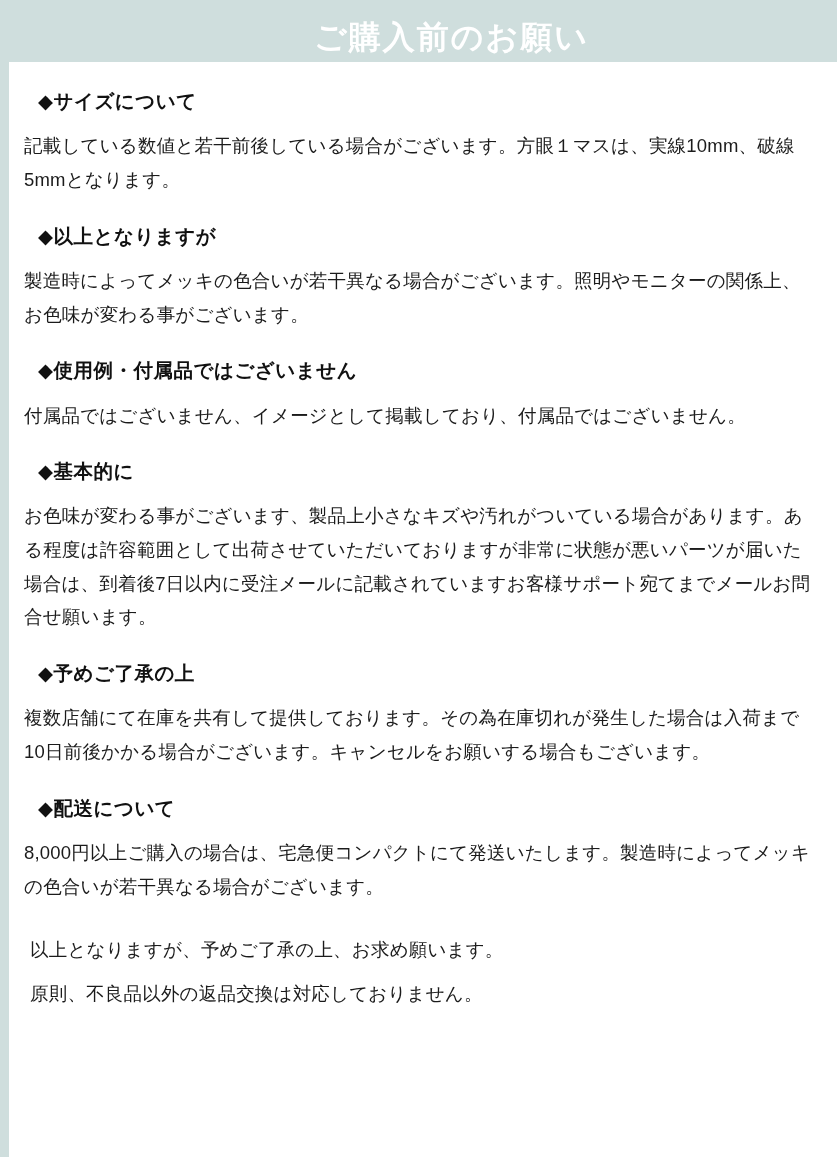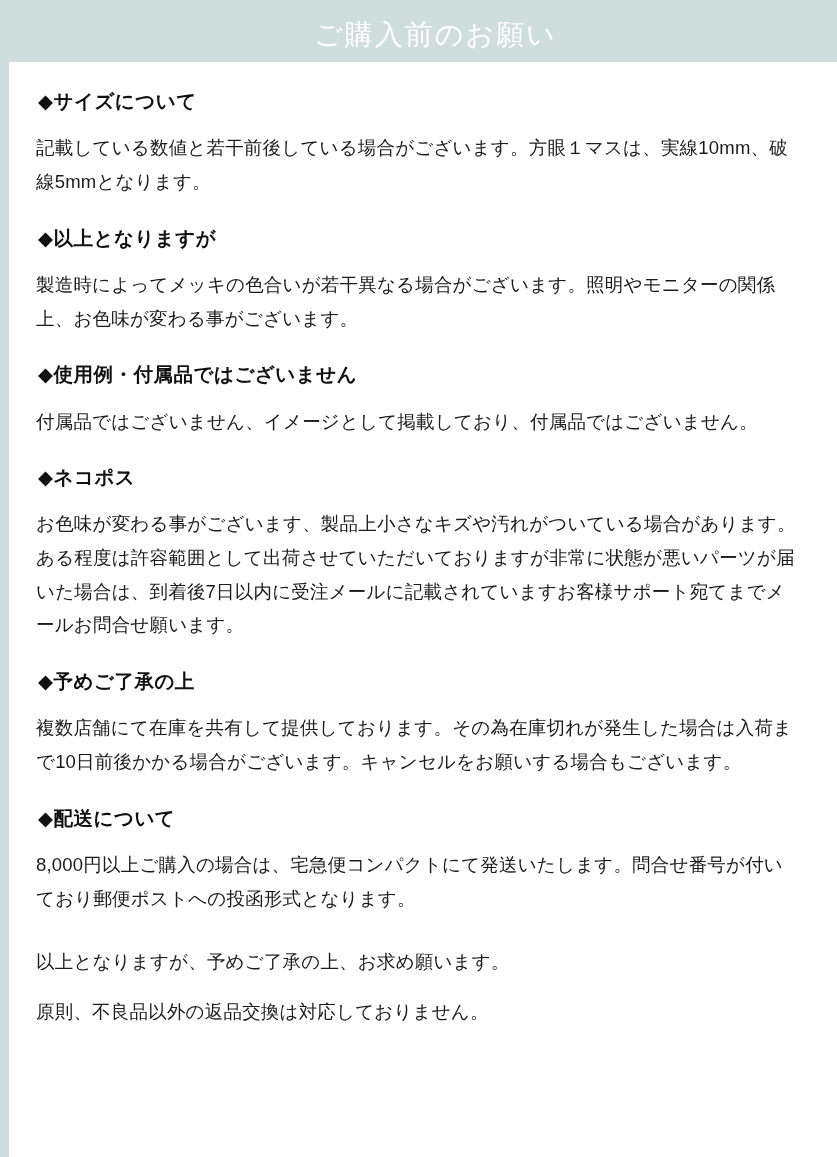--- a/index.html
+++ b/index.html
@@ -32,22 +32,22 @@
   .header-band {
     position: relative;
     margin: 0 0 0 9px;
     height: 62px;
     background: #cfdedd;
   }
   .header-title {
     position: absolute;
     left: 305px;
     top: 16px;
-    font-size: 28px;
-    font-weight: normal;
+    font-size: 32px;
+    font-weight: bold;
     letter-spacing: 2px;
     color: #ffffff;
     white-space: nowrap;
   }
   .content {
     padding: 0 20px 30px 18px;
   }
   .section {
     margin: 0;
   }
@@ -60,34 +60,34 @@
     line-height: 1.4;
   }
   .section-body {
     font-size: 18.5px;
     line-height: 1.82;
     color: #1b1b1b;
     margin: 14px 0 0 2px;
     letter-spacing: 0.2px;
   }
   .section-body p {
-    margin: 16px;
+    margin: 4px;
   }
   .section-body p + p {
     margin-top: 0;
   }
   .closing {
     font-size: 18.5px;
     line-height: 1.82;
     color: #1b1b1b;
     margin: 30px 0 0 2px;
     letter-spacing: 0.2px;
   }
   .closing p {
-    margin: 16px;
+    margin: 10px;
   }
 </style>
 </head>
 <body>
 
 <div class="page">
 
   <div class="left-rail"></div>
 
   <div class="header-band">
@@ -111,37 +111,37 @@
     </div>
 
     <div class="section">
       <div class="section-heading">◆使用例・付属品ではございません</div>
       <div class="section-body">
         <p>付属品ではございません、イメージとして掲載しており、付属品ではございません。</p>
       </div>
     </div>
 
     <div class="section">
-      <div class="section-heading">◆ネコポス</div>
+      <div class="section-heading">◆基本的に</div>
       <div class="section-body">
         <p>お色味が変わる事がございます、製品上小さなキズや汚れがついている場合があります。ある程度は許容範囲として出荷させていただいておりますが非常に状態が悪いパーツが届いた場合は、到着後7日以内に受注メールに記載されていますお客様サポート宛てまでメールお問合せ願います。</p>
       </div>
     </div>
 
     <div class="section">
       <div class="section-heading">◆予めご了承の上</div>
       <div class="section-body">
         <p>複数店舗にて在庫を共有して提供しております。その為在庫切れが発生した場合は入荷まで10日前後かかる場合がございます。キャンセルをお願いする場合もございます。</p>
       </div>
     </div>
 
     <div class="section">
       <div class="section-heading">◆配送について</div>
       <div class="section-body">
-        <p>8,000円以上ご購入の場合は、宅急便コンパクトにて発送いたします。問合せ番号が付いており郵便ポストへの投函形式となります。</p>
+        <p>8,000円以上ご購入の場合は、宅急便コンパクトにて発送いたします。製造時によってメッキの色合いが若干異なる場合がございます。</p>
       </div>
     </div>
 
     <div class="closing">
       <p>以上となりますが、予めご了承の上、お求め願います。</p>
       <p>原則、不良品以外の返品交換は対応しておりません。</p>
     </div>
 
   </div>
 </div>

